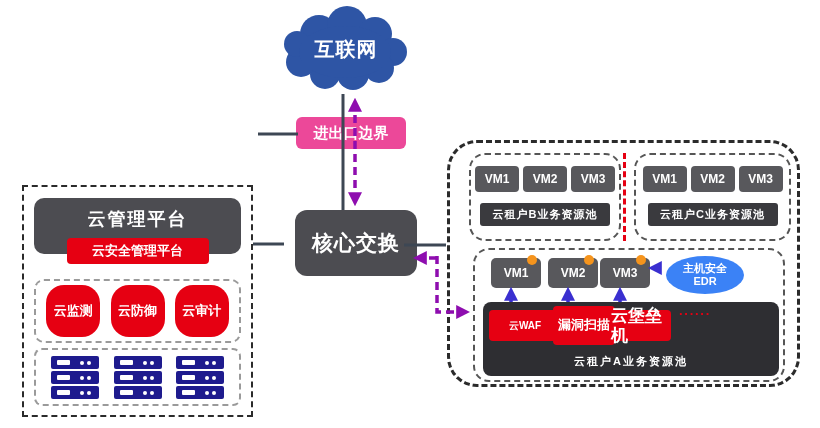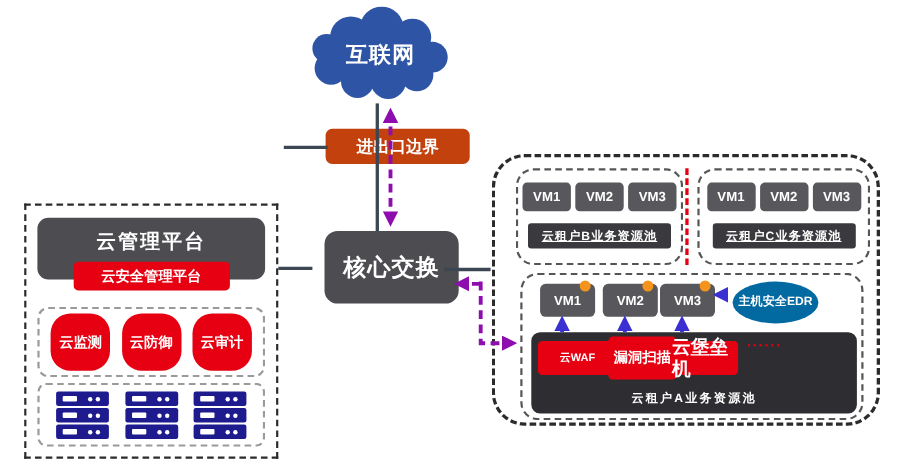--- a/index.html
+++ b/index.html
@@ -9,21 +9,21 @@
   }
   .abs{position:absolute;box-sizing:border-box;}
   .ctr{display:flex;align-items:center;justify-content:center;text-align:center;}
   .wt{color:#fff;font-weight:bold;}
 
   
   .cloud-wrap{left:281px;top:6px;width:130px;height:92px;}
   .cloud-label{left:0;top:30px;width:100%;font-size:20px;letter-spacing:1px;}
 
   
-  .edge-box{left:296px;top:117px;width:131px;height:32px;background:#c2410c;border-radius:6px;font-size:15px;}
+  .edge-box{left:296px;top:117px;width:110px;height:32px;background:#ec4899;border-radius:6px;font-size:15px;}
   .edge-devices{left:148px;top:102px;width:110px;height:58px;background:#c9c9cf;border-radius:10px;
     padding:5px 6px;display:flex;flex-direction:column;gap:3px;}
   .dev-item{flex:1;background:#e60012;border-radius:4px;font-size:14px;display:flex;align-items:center;justify-content:center;}
 
   
   .core-box{left:295px;top:210px;width:122px;height:66px;background:#4c4c51;border-radius:12px;font-size:21px;letter-spacing:1px;}
 
   
   .left-panel{left:22px;top:185px;width:231px;height:232px;border:2px dashed #2b2b2b;}
   .mgmt-box{left:10px;top:11px;width:207px;height:56px;background:#4c4c51;border-radius:10px;text-align:center;}
@@ -41,29 +41,29 @@
 
   
   .right-panel{left:447px;top:140px;width:353px;height:247px;border:3px dashed #2b2b2b;border-radius:30px;}
   .tenant-box{border:2px dashed #555;border-radius:16px;}
   .tenant-b{left:19px;top:10px;width:152px;height:88px;}
   .tenant-c{left:184px;top:10px;width:157px;height:88px;}
   .tenant-divider{left:173px;top:10px;height:88px;width:0;border-left:3px dashed #e60012;}
   .vm-row{display:flex;justify-content:center;gap:4px;margin-top:11px;}
   .vm-chip{width:44px;height:26px;background:#58585c;border-radius:4px;font-size:12px;display:flex;align-items:center;justify-content:center;}
   .pool-bar{margin:11px auto 0;width:130px;height:23px;background:#3a3a3e;border-radius:3px;font-size:11px;
-    display:flex;align-items:center;justify-content:center;letter-spacing:1px;text-decoration:underline;}
+    display:flex;align-items:center;justify-content:center;letter-spacing:1px;}
 
   
   .tenant-a{left:23px;top:105px;width:312px;height:134px;}
   .vm-a{position:absolute;width:50px;height:30px;background:#58585c;border-radius:5px;font-size:12px;}
   .vm-a .alert-dot{position:absolute;top:-3px;right:4px;width:10px;height:10px;background:#f5941d;border-radius:50%;}
   .vma1{left:16px;top:8px;} .vma2{left:73px;top:8px;} .vma3{left:125px;top:8px;}
-  .edr-ellipse{left:191px;top:6px;width:78px;height:38px;background:#0369a1;border-radius:50%;
-    display:flex;flex-direction:row;align-items:center;justify-content:center;font-size:11px;line-height:1.2;}
+  .edr-ellipse{left:191px;top:6px;width:78px;height:38px;background:#3b82f6;border-radius:50%;
+    display:flex;flex-direction:column;align-items:center;justify-content:center;font-size:11px;line-height:1.2;}
   .tenant-a-dark{left:8px;top:52px;width:296px;height:74px;background:#2e2e32;border-radius:8px;}
   .tool{position:absolute;background:#e60012;border-radius:4px;display:flex;align-items:center;justify-content:center;line-height:1.15;}
   .tool-waf{left:6px;top:8px;width:72px;height:31px;font-size:10px;}
   .tool-scan{left:70px;top:4px;width:52px;height:39px;font-size:13px;padding:0 5px;}
   .tool-bastion{left:128px;top:8px;width:60px;height:31px;font-size:17px;}
   .tool-ellipsis{position:absolute;left:196px;top:4px;color:#e60012;font-weight:bold;font-size:13px;letter-spacing:1px;}
   .pool-a-label{position:absolute;bottom:7px;left:0;width:100%;text-align:center;font-size:11px;letter-spacing:2px;}
 
   
   #overlay{position:absolute;left:0;top:0;width:820px;height:428px;pointer-events:none;}

